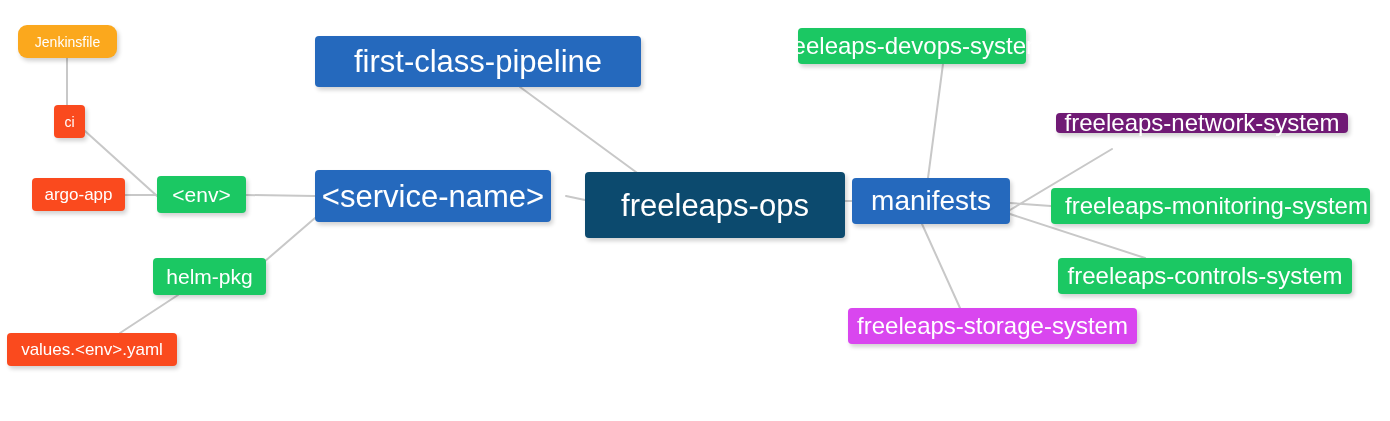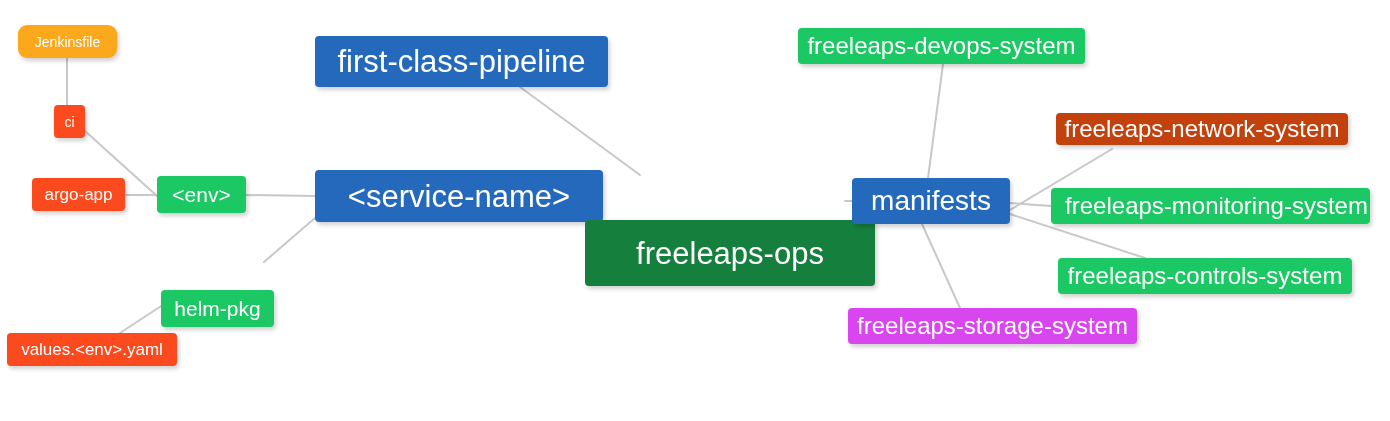--- a/index.html
+++ b/index.html
@@ -80,42 +80,42 @@
       </div>
       <div class="node t-xs" style="left: 54px; top: 105px; width: 31px; height: 33px; background: rgb(250, 74, 30); text-align: center;">
         <span>ci</span>
       </div>
       <div class="node t-sm" style="left: 32px; top: 178px; width: 93px; height: 33px; background: rgb(250, 74, 30);">
         <span>argo-app</span>
       </div>
       <div class="node t-md" style="left: 157px; top: 176px; width: 89px; height: 37px; background: rgb(27, 200, 99);">
         <span>&lt;env&gt;</span>
       </div>
-      <div class="node t-md" style="left: 161px; top: 258px; width: 113px; height: 37px; background: rgb(27, 200, 99); margin-top: 32px;">
+      <div class="node t-md" style="left: 153px; top: 258px; width: 113px; height: 37px; background: rgb(27, 200, 99);">
         <span>helm-pkg</span>
       </div>
       <div class="node t-sm" style="left: 7px; top: 333px; width: 170px; height: 33px; background: rgb(250, 74, 30);">
         <span>values.&lt;env&gt;.yaml</span>
       </div>
-      <div class="node t-xxl" style="left: 315px; top: 36px; width: 293px; height: 51px; background: rgb(37, 105, 189);">
+      <div class="node t-xxl" style="left: 315px; top: 36px; width: 326px; height: 51px; background: rgb(37, 105, 189);">
         <span>first-class-pipeline</span>
       </div>
-      <div class="node t-xxl" style="left: 315px; top: 170px; width: 288px; height: 52px; background: rgb(37, 105, 189);">
+      <div class="node t-xxl" style="left: 315px; top: 170px; width: 236px; height: 52px; background: rgb(37, 105, 189);">
         <span>&lt;service-name&gt;</span>
       </div>
-      <div class="node t-xxl" style="left: 585px; top: 172px; width: 290px; height: 66px; background: #15803d; margin-top: 48px;">
+      <div class="node t-xxl" style="left: 585px; top: 172px; width: 260px; height: 66px; background: #0c4a6e;">
         <span>freeleaps-ops</span>
       </div>
       <div class="node t-xl" style="left: 852px; top: 178px; width: 158px; height: 46px; background: rgb(37, 105, 189);">
         <span>manifests</span>
       </div>
-      <div class="node t-lg" style="left: 798px; top: 28px; width: 287px; height: 36px; background: rgb(27, 200, 99);">
+      <div class="node t-lg" style="left: 798px; top: 28px; width: 228px; height: 36px; background: rgb(27, 200, 99);">
         <span>freeleaps-devops-system</span>
       </div>
-      <div class="node t-lg" style="left: 1056px; top: 113px; width: 292px; height: 32px; background: #c2410c;">
+      <div class="node t-lg" style="left: 1056px; top: 113px; width: 292px; height: 20px; background: #701a75;">
         <span>freeleaps-network-system</span>
       </div>
       <div class="node t-lg" style="left: 1051px; top: 188px; width: 319px; height: 36px; background: rgb(27, 200, 99); padding-left: 12px;">
         <span>freeleaps-monitoring-system</span>
       </div>
       <div class="node t-lg" style="left: 1058px; top: 258px; width: 294px; height: 36px; background: rgb(27, 200, 99);">
         <span>freeleaps-controls-system</span>
       </div>
       <div class="node t-lg" style="left: 848px; top: 308px; width: 289px; height: 36px; background: #d946ef;">
         <span>freeleaps-storage-system</span>

